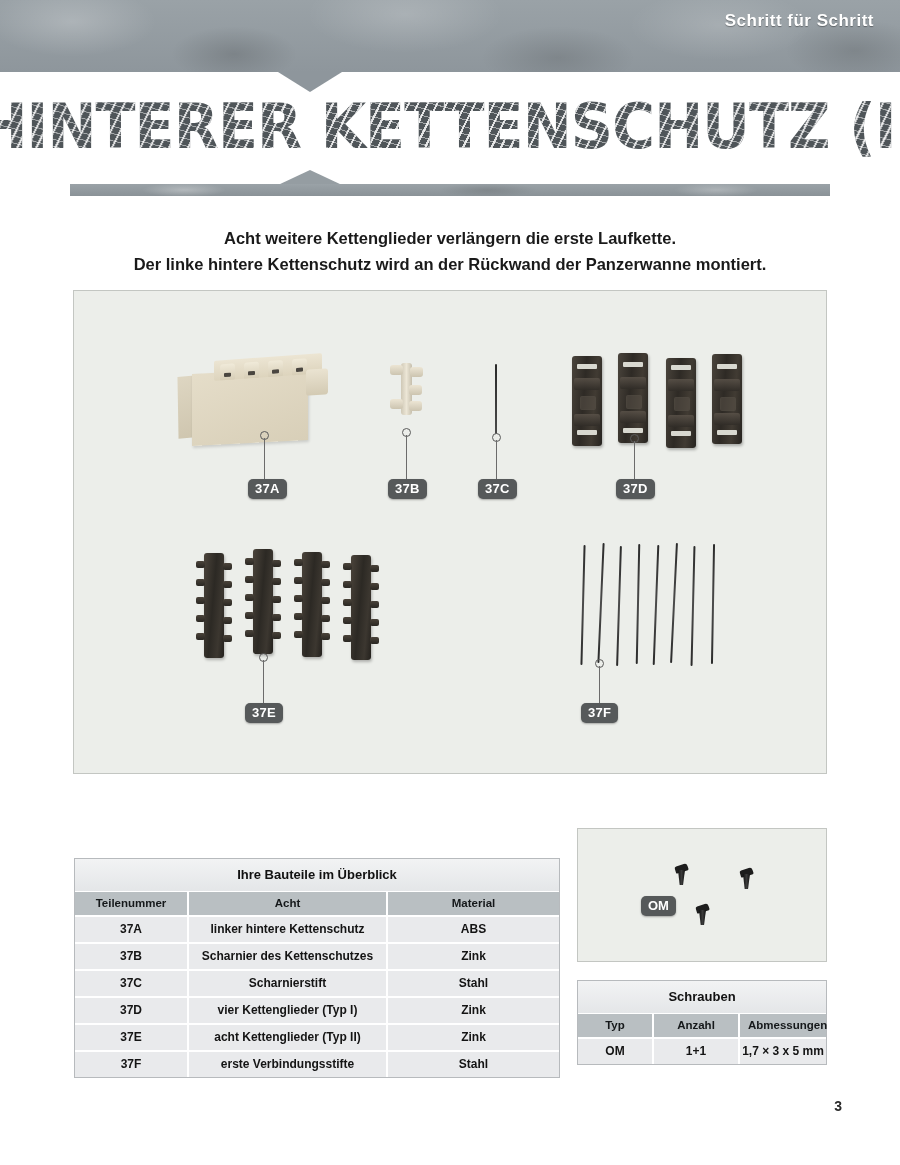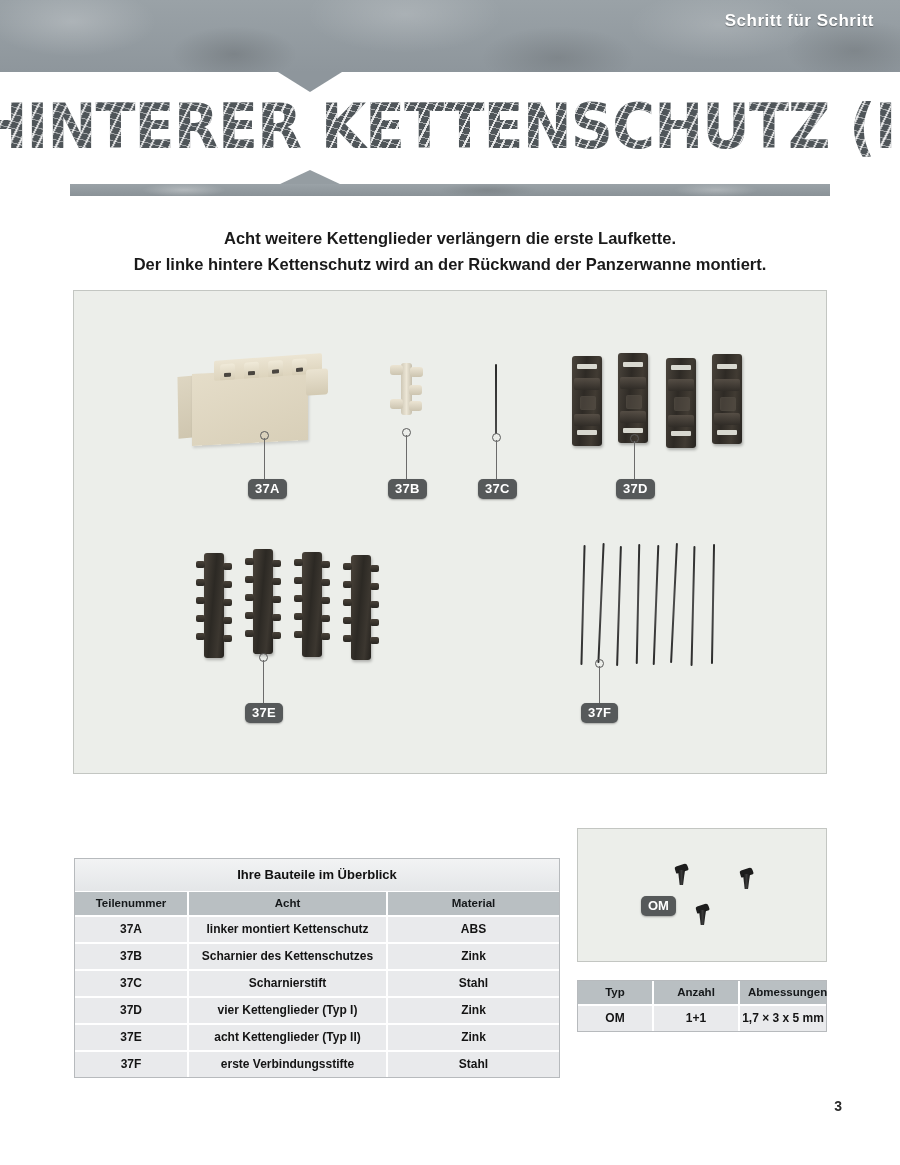--- a/index.html
+++ b/index.html
@@ -438,21 +438,21 @@
     <thead>
       <tr>
         <th style="width:96px;">Teilenummer</th>
         <th>Acht</th>
         <th style="width:155px;">Material</th>
       </tr>
     </thead>
     <tbody>
       <tr>
         <td>37A</td>
-        <td>linker montiert Kettenschutz</td>
+        <td>linker hintere Kettenschutz</td>
         <td>ABS</td>
       </tr>
       <tr>
         <td>37B</td>
         <td>Scharnier des Kettenschutzes</td>
         <td>Zink</td>
       </tr>
       <tr>
         <td>37C</td>
         <td>Scharnierstift</td>
@@ -487,20 +487,21 @@
       <span class="shaft"></span>
   </div>
   <div class="screw" style="left:118px;top:76px;">
     <span class="head"></span>
       <span class="shaft"></span>
   </div>
   <div class="om-badge" style="left:63px;top:67px;">OM</div>
 </div>
 
 <div class="screws-table">
+  <div class="tbl-title">Schrauben</div>
   <table class="tbl">
     <thead>
       <tr>
         <th style="width:58px;">Typ</th>
         <th style="width:68px;">Anzahl</th>
         <th>Abmessungen</th>
       </tr>
     </thead>
     <tbody>
       <tr>

